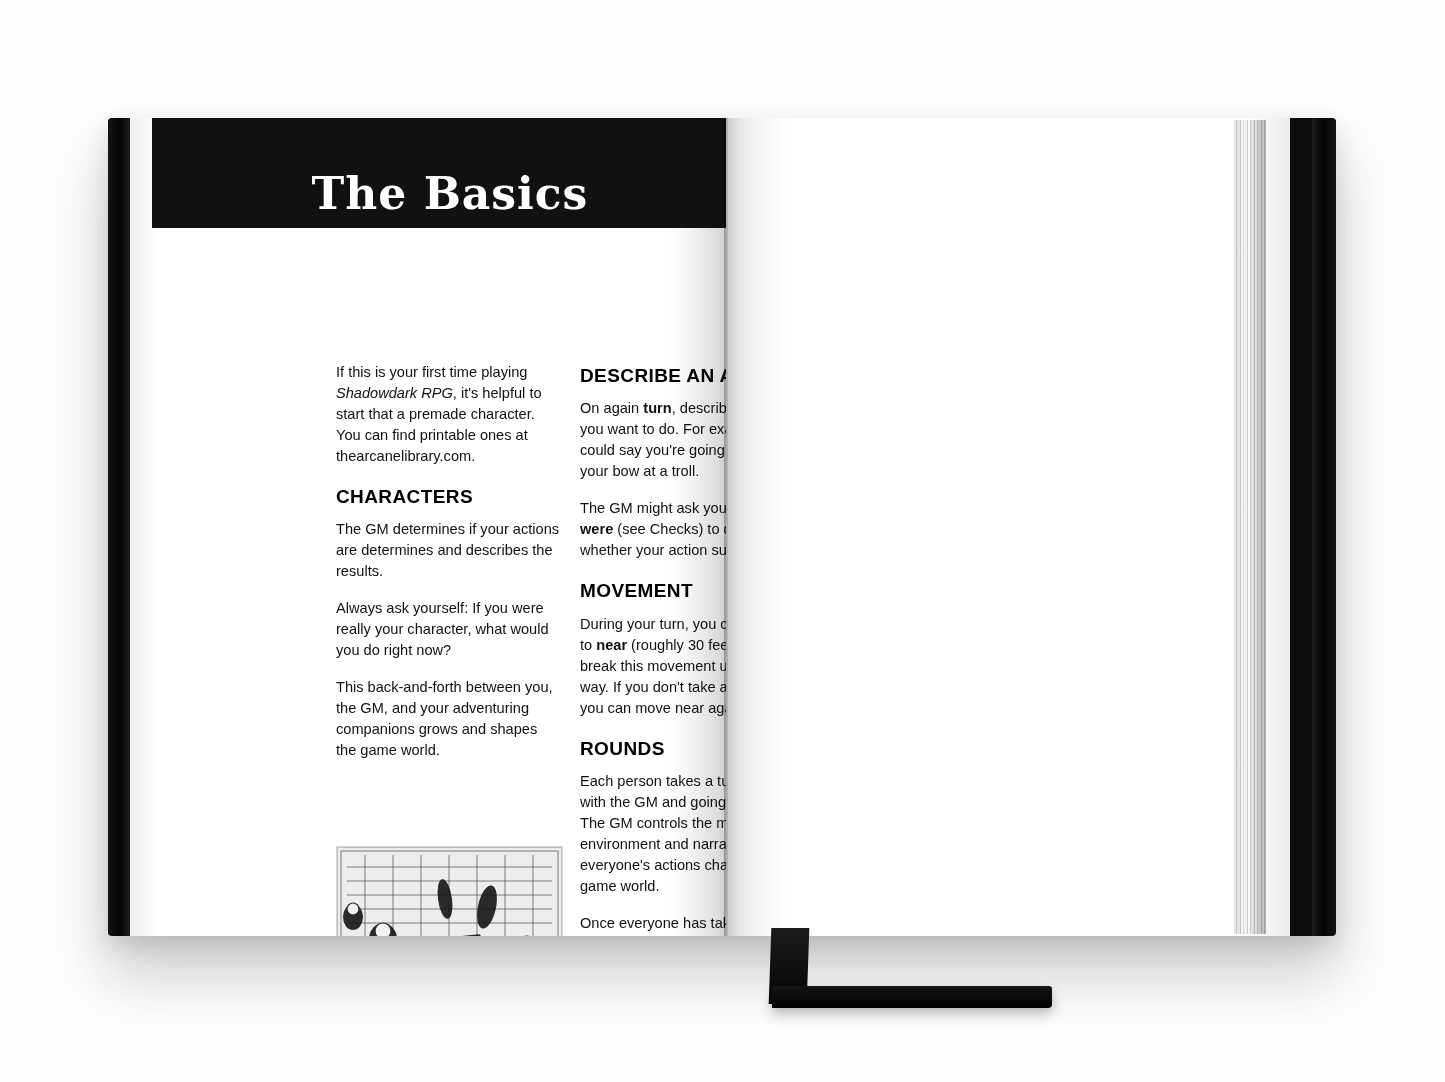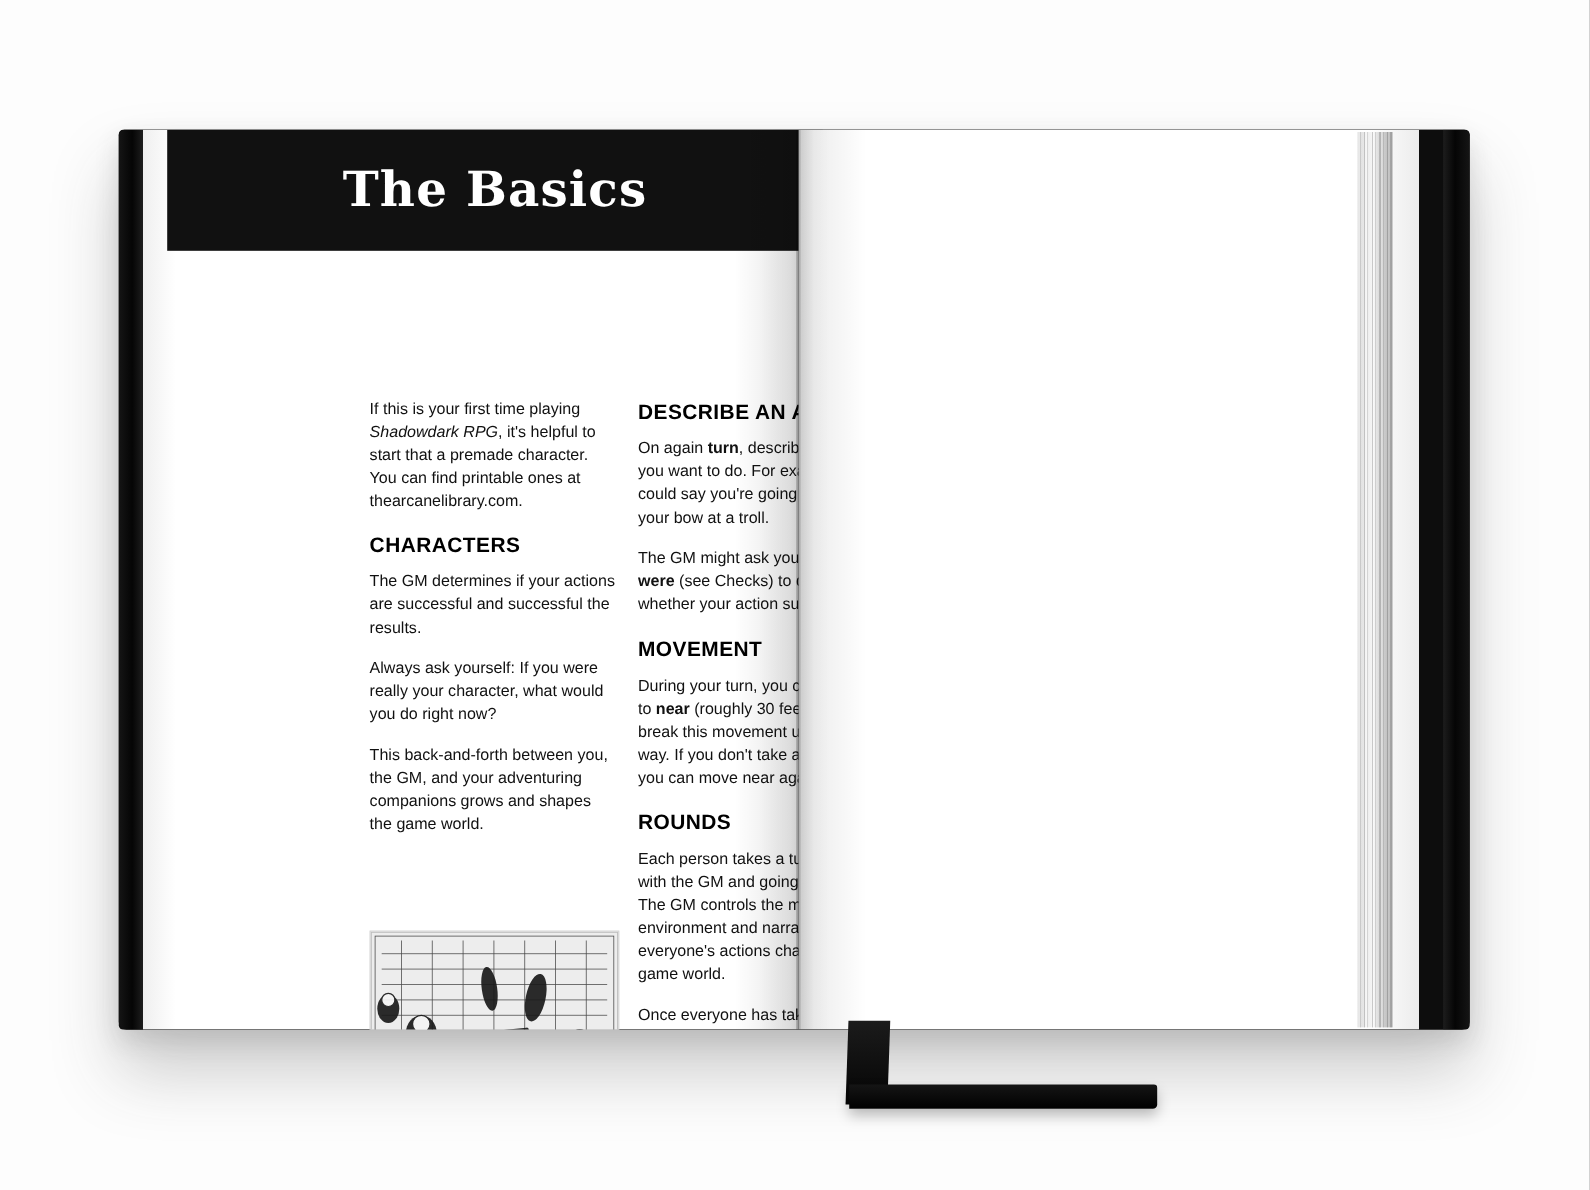--- a/index.html
+++ b/index.html
@@ -146,20 +146,21 @@
     background: #111111;
   }
   .banner-title {
     color: #ffffff;
     font-family: "DejaVu Serif", serif;
     font-size: 44px;
     letter-spacing: 1px;
     text-align: center;
     line-height: 110px;
     font-weight: 700;
+    margin-top: 21px;
   }
 
   
   .col {
     position: absolute;
     font-size: 14.6px;
     line-height: 1.44;
     color: #111;
   }
   .col p {
@@ -212,21 +213,21 @@
       <div class="banner">
         <div class="banner-title">The Basics</div>
       </div>
 
       <div class="col" id="col-l1">
         <p class="lead-gap">
           <span>If this is your first time playing </span><i>Shadowdark RPG</i><span>, it's helpful to start that a premade character. You can find printable ones at thearcanelibrary.com.</span>
         </p>
 
         <h2>CHARACTERS</h2>
-        <p>The GM determines if your actions are successful and successful the results.</p>
+        <p>The GM determines if your actions are determines and describes the results.</p>
         <p>Always ask yourself: If you were really your character, what would you do right now?</p>
         <p>This back-and-forth between you, the GM, and your adventuring companions grows and shapes the game world.</p>
       </div>
 
       <div class="illus">
         <svg width="225" height="148" viewBox="0 0 225 148">
           <rect x="0" y="0" width="225" height="148" fill="#ededed"></rect>
           <g stroke="#2b2b2b" stroke-width="0.7" fill="none" opacity="0.85">
             <rect x="4" y="4" width="217" height="140"></rect>
             <path d="M10 20 h205 M10 34 h205 M10 48 h205 M10 62 h205 M10 76 h205 M10 90 h205 M10 104 h205 M10 118 h205 M10 132 h205"></path>

